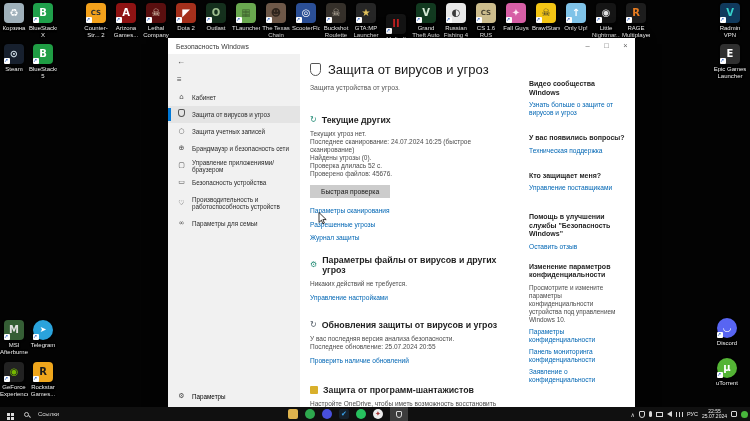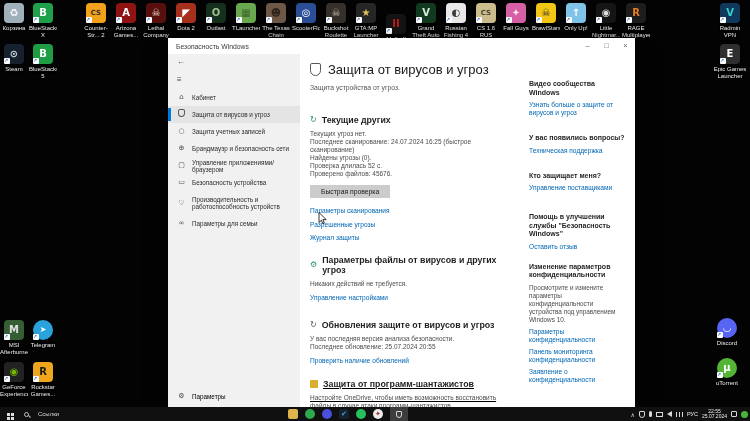--- a/index.html
+++ b/index.html
@@ -52,21 +52,21 @@
   .subtitle{font-size:6.8px;color:#555;margin:0 0 24px 0;}
   .h2row{display:flex;align-items:center;gap:5px;margin-bottom:5px;}
   .h2row h2{margin:0;font-size:8.8px;font-weight:600;color:#1f1f1f;}
   .secic{font-family:"DejaVu Sans",sans-serif;font-size:8px;line-height:8px;}
   .ransic{width:8px;height:8px;background:#d9b02c;border-radius:1px;flex:0 0 8px;}
   .tline{font-size:6.5px;line-height:8px;color:#4c4c4c;}
   .gbtn{display:inline-block;margin:7px 0 9px 0;padding:3px 11px;background:#cccccc;
         font-size:6.8px;color:#1a1a1a;border:none;}
   a.lnk{display:block;font-size:6.6px;color:#0066b4;text-decoration:none;margin-bottom:6.5px;cursor:pointer;}
   .sec{margin-top:0;}
-  .mt14{margin-top:14px;} .mt18{margin-top:19px;} .mt16{margin-top:15px;text-decoration:underline;}
+  .mt14{margin-top:14px;} .mt18{margin-top:19px;} .mt16{margin-top:21px;}
 
   
   #asidecol{flex:1;padding:26px 8px 0 14px;min-width:0;}
   .ablock .ah{font-size:7px;font-weight:600;color:#1f1f1f;line-height:8.5px;margin-bottom:4px;}
   .ablock .atx{font-size:6.4px;color:#4c4c4c;line-height:8px;margin-bottom:4px;}
   .ablock a.lnk{margin-bottom:4px;line-height:8px;}
   .ab2{margin-top:17px;} .ab3{margin-top:17px;} .ab4{margin-top:21px;} .ab5{margin-top:12px;}
 
   
   #taskbar{position:absolute;left:0;bottom:0;width:750px;height:14px;background:#101010;
@@ -401,21 +401,21 @@
               <span class="secic" style="color:#2a8f7a">⚙</span>
               <h2>Параметры файлы от вирусов и других угроз</h2>
             </div>
             <div class="tline">Никаких действий не требуется.</div>
             <a class="lnk" style="margin-top:6px">Управление настройками</a>
           </div>
 
           <div class="sec mt18">
             <div class="h2row">
               <span class="secic" style="color:#57606a">↻</span>
-              <h2>Обновления защите от вирусов и угроз</h2>
+              <h2>Обновления защиты от вирусов и угроз</h2>
             </div>
             <div class="tline">У вас последняя версия анализа безопасности.</div>
             <div class="tline">Последнее обновление: 25.07.2024 20:55</div>
             <a class="lnk" style="margin-top:6px">Проверить наличие обновлений</a>
           </div>
 
           <div class="sec mt16">
             <div class="h2row">
               <span class="ransic"></span>
               <h2>Защита от программ-шантажистов</h2>

